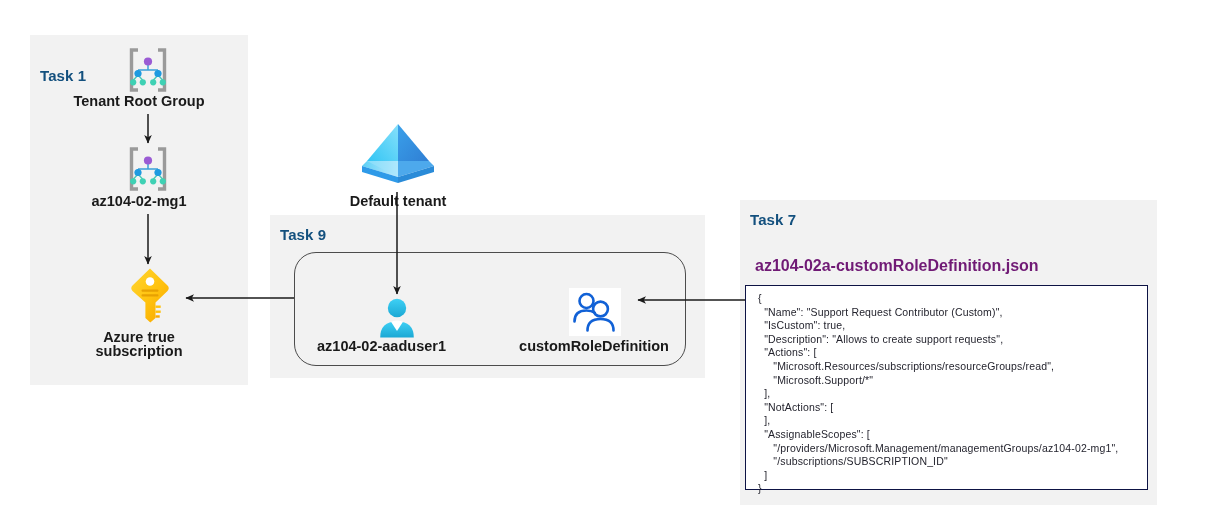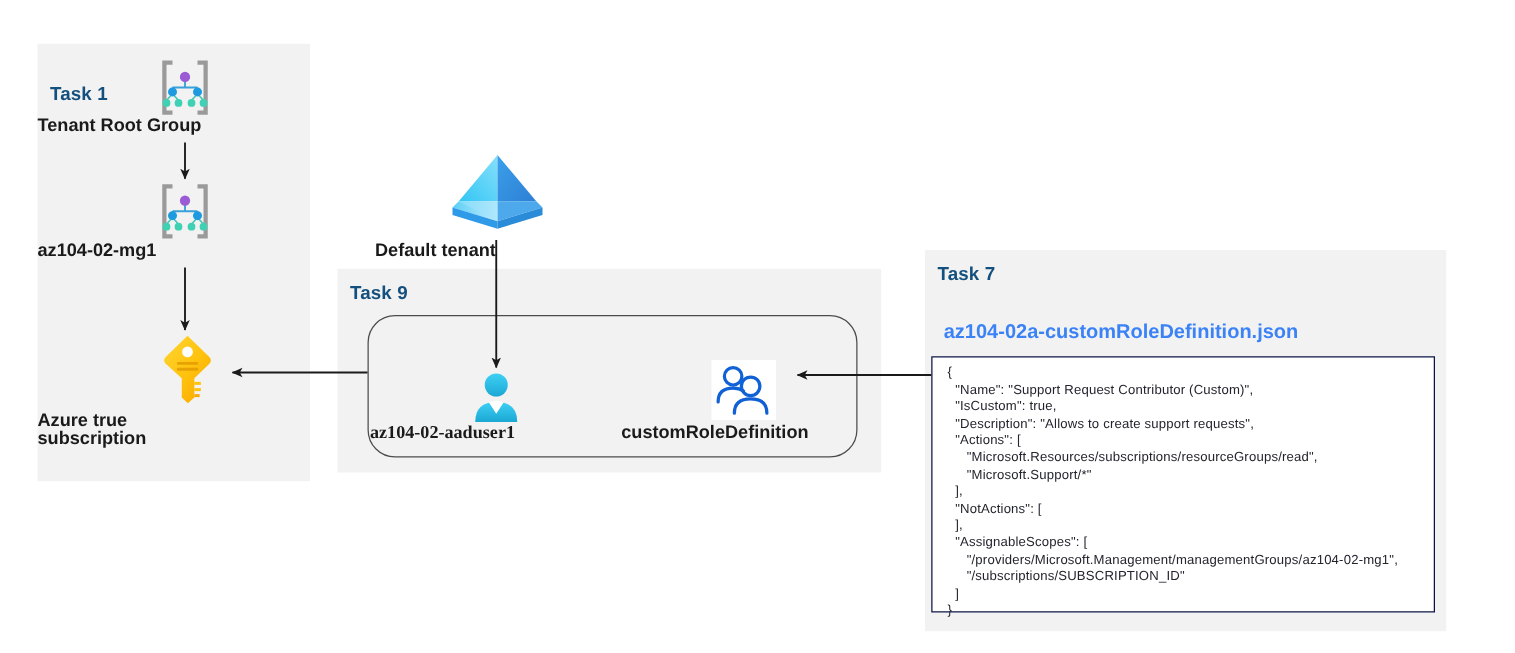--- a/index.html
+++ b/index.html
@@ -25,20 +25,21 @@
     font-weight: bold;
     font-size: 15px;
     letter-spacing: 0.1px;
     white-space: nowrap;
   }
   .node-label {
     position: absolute;
     color: #1a1a1a;
     font-weight: bold;
     font-size: 14.5px;
+    text-align: center;
     line-height: 18px;
     white-space: nowrap;
   }
   .node-label.wrap { white-space: normal; }
   svg.overlay {
     position: absolute;
     left: 0; top: 0;
     width: 1212px;
     height: 522px;
     overflow: visible;
@@ -55,21 +56,21 @@
   }
   .json-box {
     position: absolute;
     background: #ffffff;
     border: 1.4px solid #0d1344;
     box-sizing: border-box;
     padding: 6px 10px 6px 12px;
   }
   .json-title {
     position: absolute;
-    color: #3b82f6;
+    color: #701a75;
     font-weight: bold;
     font-size: 16px;
     white-space: nowrap;
   }
   .json-line {
     font-family: "Liberation Sans", sans-serif;
     font-size: 10.5px;
     line-height: 13.6px;
     color: #24242e;
     white-space: pre;
@@ -179,21 +180,21 @@
       <linearGradient id="usrG" x1="0" y1="0" x2="0" y2="1">
         <stop offset="0" stop-color="#3ed0f5"></stop>
         <stop offset="1" stop-color="#1ba8d4"></stop>
       </linearGradient>
     </defs>
     <circle cx="23" cy="12" r="9.2" fill="url(#usrG)"></circle>
     <path d="M6.2 41.5 Q6.2 25.5 23 25.5 Q39.8 25.5 39.8 41.5 Z" fill="url(#usrG)"></path>
     <path d="M17 25.8 L23 35 L29 25.8 Q23 23.2 17 25.8 Z" fill="#ffffff"></path>
   </svg>
 </div>
-<div class="node-label" style="left:296px; top:337px; width:195px;font-family:Liberation Serif, serif;">az104-02-aaduser1</div>
+<div class="node-label" style="left:284px; top:337px; width:195px;">az104-02-aaduser1</div>
 
 <div class="icon" style="left:569px; top:288px; width:52px; height:48px;">
   <svg width="52" height="48" viewBox="0 0 52 48">
     <rect x="0" y="0" width="52" height="48" fill="#ffffff"></rect>
     <circle cx="17.5" cy="13" r="7" fill="none" stroke="#1161d6" stroke-width="2.6"></circle>
     <path d="M5.5 33.5 Q5.5 22.5 17.5 22.5 Q22.5 22.5 25.8 24.8" fill="none" stroke="#1161d6" stroke-width="2.6" stroke-linecap="round"></path>
     <circle cx="31.5" cy="21" r="7.4" fill="none" stroke="#1161d6" stroke-width="2.6"></circle>
     <path d="M18.5 42.5 Q18.5 31 31.5 31 Q44.5 31 44.5 42.5" fill="none" stroke="#1161d6" stroke-width="2.6" stroke-linecap="round"></path>
   </svg>
 </div>

